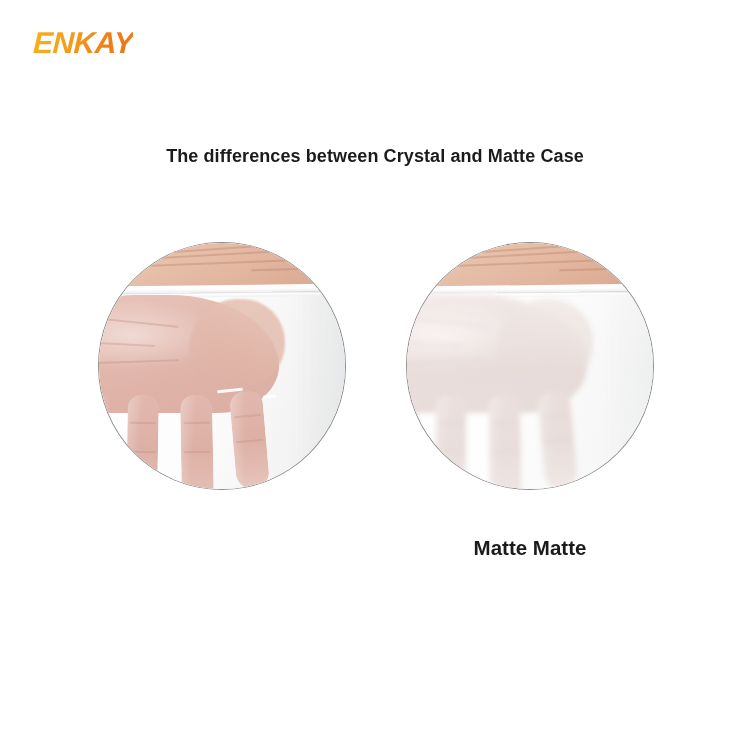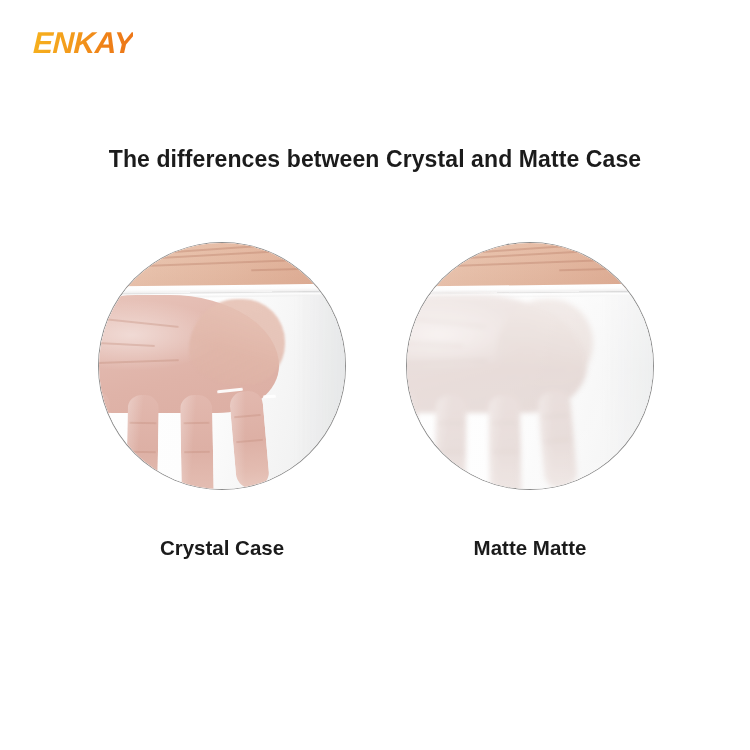--- a/index.html
+++ b/index.html
@@ -44,21 +44,21 @@
     white-space: nowrap;
   }
 
   
   #headline {
     position: absolute;
     left: 0;
     top: 146px;
     width: 750px;
     text-align: center;
-    font-size: 23px;
+    font-size: 18px;
     font-weight: bold;
     color: #1b1b1b;
     letter-spacing: 0.1px;
     white-space: nowrap;
   }
 
   
   .compare-panel {
     position: absolute;
     top: 243px;
@@ -357,17 +357,16 @@
             <div class="knuckle k1"></div>
             <div class="knuckle k2"></div>
           </div>
         </div>
 
         <div class="frost-veil"></div>
       </div>
     </div>
   </div>
 
-  <div class="caption" id="caption-crystal">Crystal Case</div>
 
   <div class="caption" id="caption-matte">Matte Matte</div>
 
 </div>
 
 </body></html>

